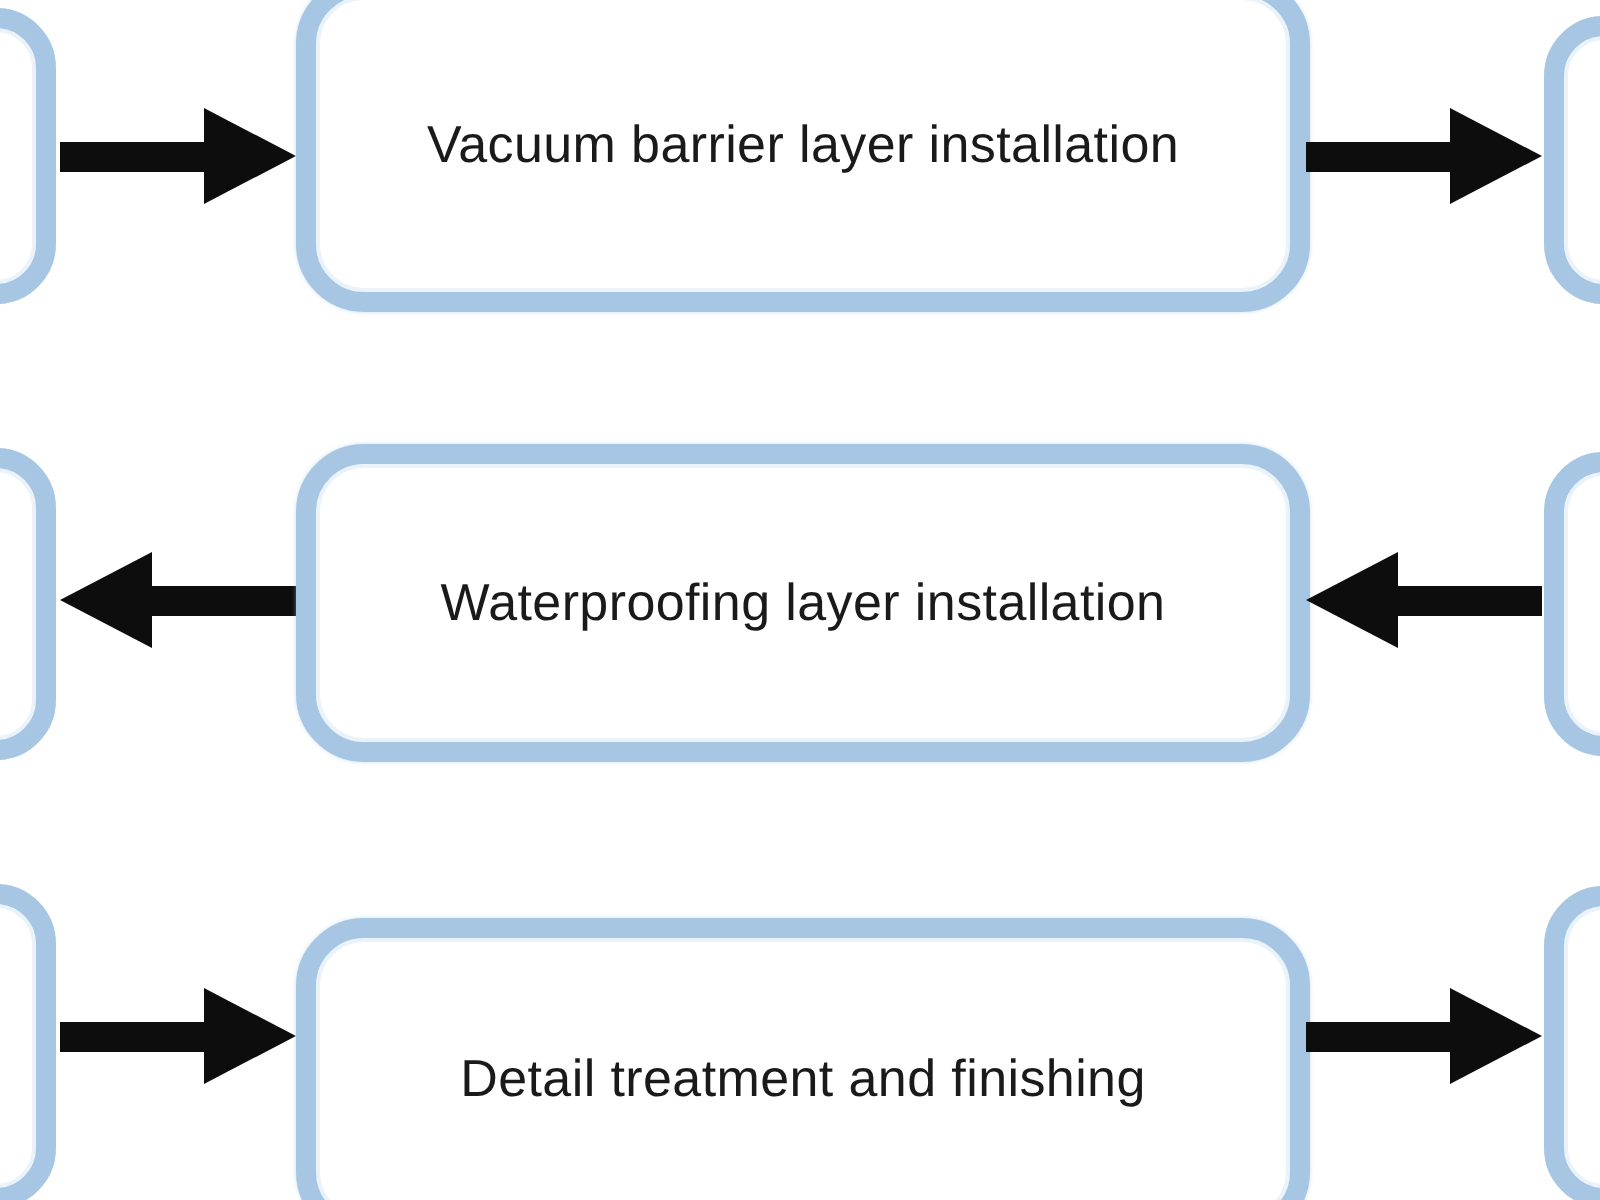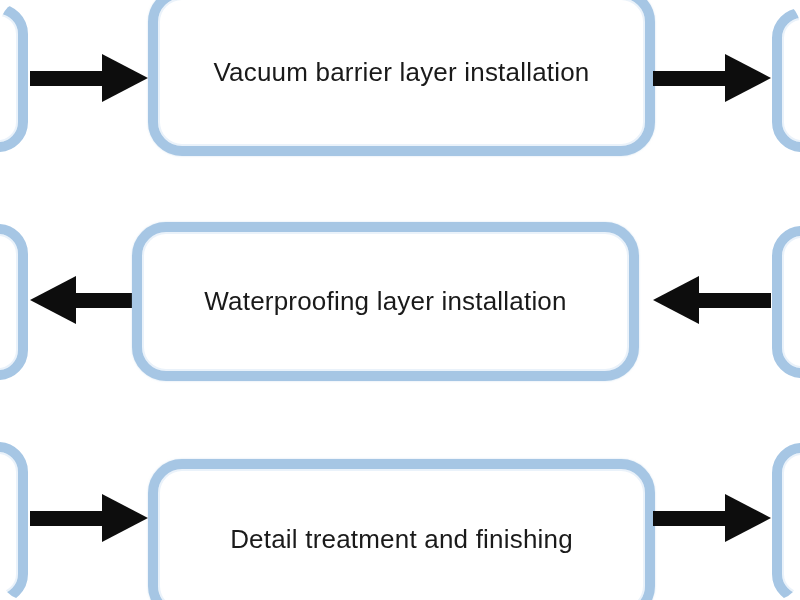--- a/index.html
+++ b/index.html
@@ -6,21 +6,20 @@
     margin: 0;
     padding: 0;
   }
   .canvas {
     position: relative;
     width: 800px;
     height: 600px;
     overflow: hidden;
     background: var(--background, #ffffff);
     font-family: "Liberation Sans", sans-serif;
-    border-radius: 26px;
   }
   
   .node {
     position: absolute;
     box-sizing: border-box;
     background: var(--box-fill, #ffffff);
     border: 10px solid var(--box-border, #a6c6e4);
     border-radius: 34px;
     display: flex;
     align-items: center;
@@ -88,21 +87,21 @@
     <div class="shaft"></div>
     <div class="head"></div>
   </div>
   <div class="stub" style="left:772px; top:8px; width:62px; height:144px;"></div>
 
   <div class="stub" style="left:-34px; top:224px; width:62px; height:156px;"></div>
   <div class="arrow left" style="left:30px; top:276px;">
     <div class="shaft"></div>
     <div class="head"></div>
   </div>
-  <div class="node" style="left:132px; top:222px; width:507px; height:159px;">
+  <div class="node" style="left:148px; top:222px; width:507px; height:159px;">
     <div class="label">Waterproofing layer installation</div>
   </div>
   <div class="arrow left" style="left:653px; top:276px;">
     <div class="shaft"></div>
     <div class="head"></div>
   </div>
   <div class="stub" style="left:772px; top:226px; width:62px; height:152px;"></div>
 
   <div class="stub" style="left:-34px; top:442px; width:62px; height:162px;"></div>
   <div class="arrow right" style="left:30px; top:494px;">

